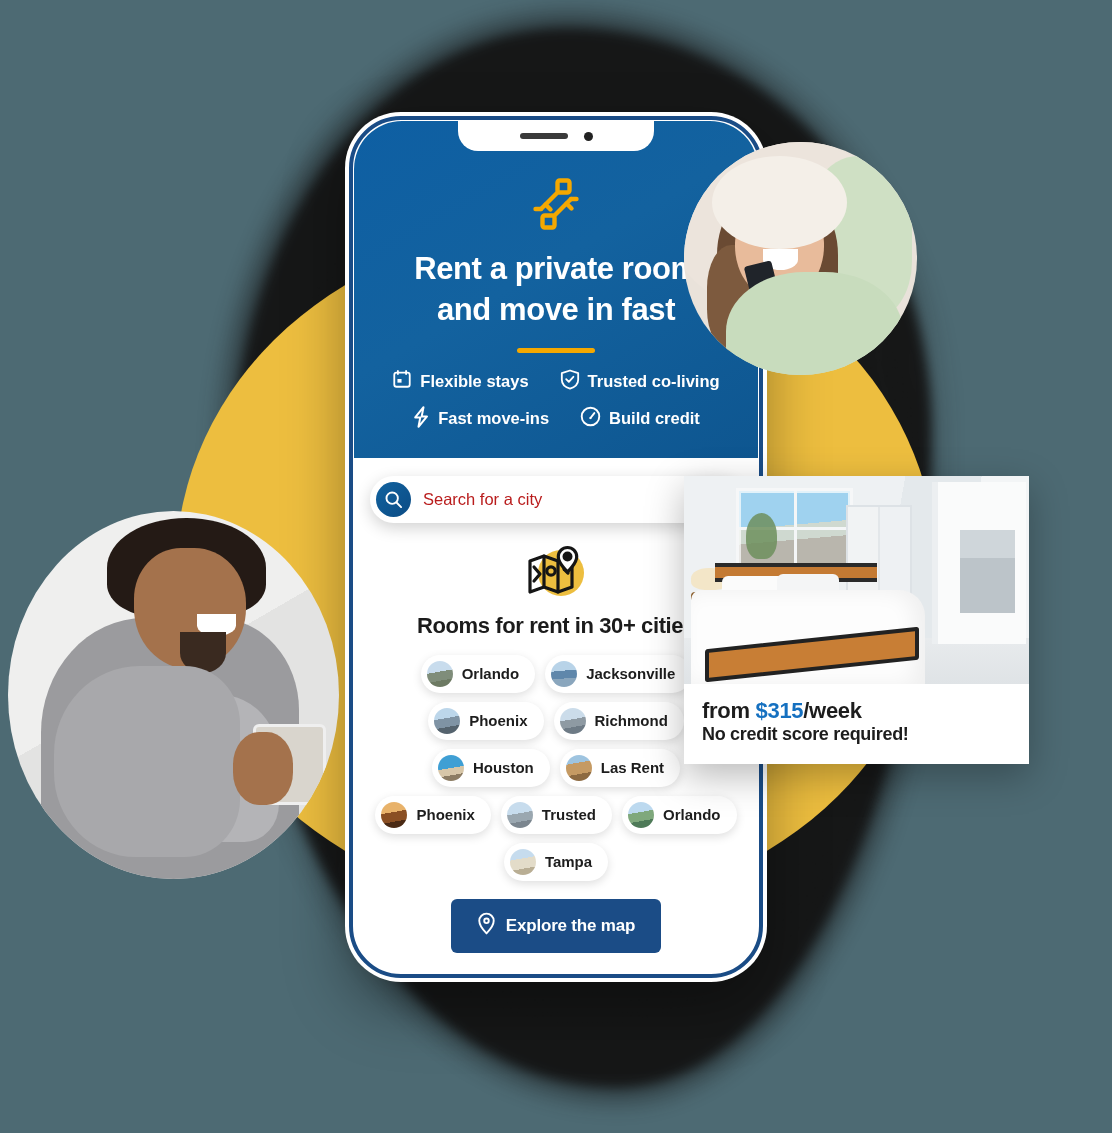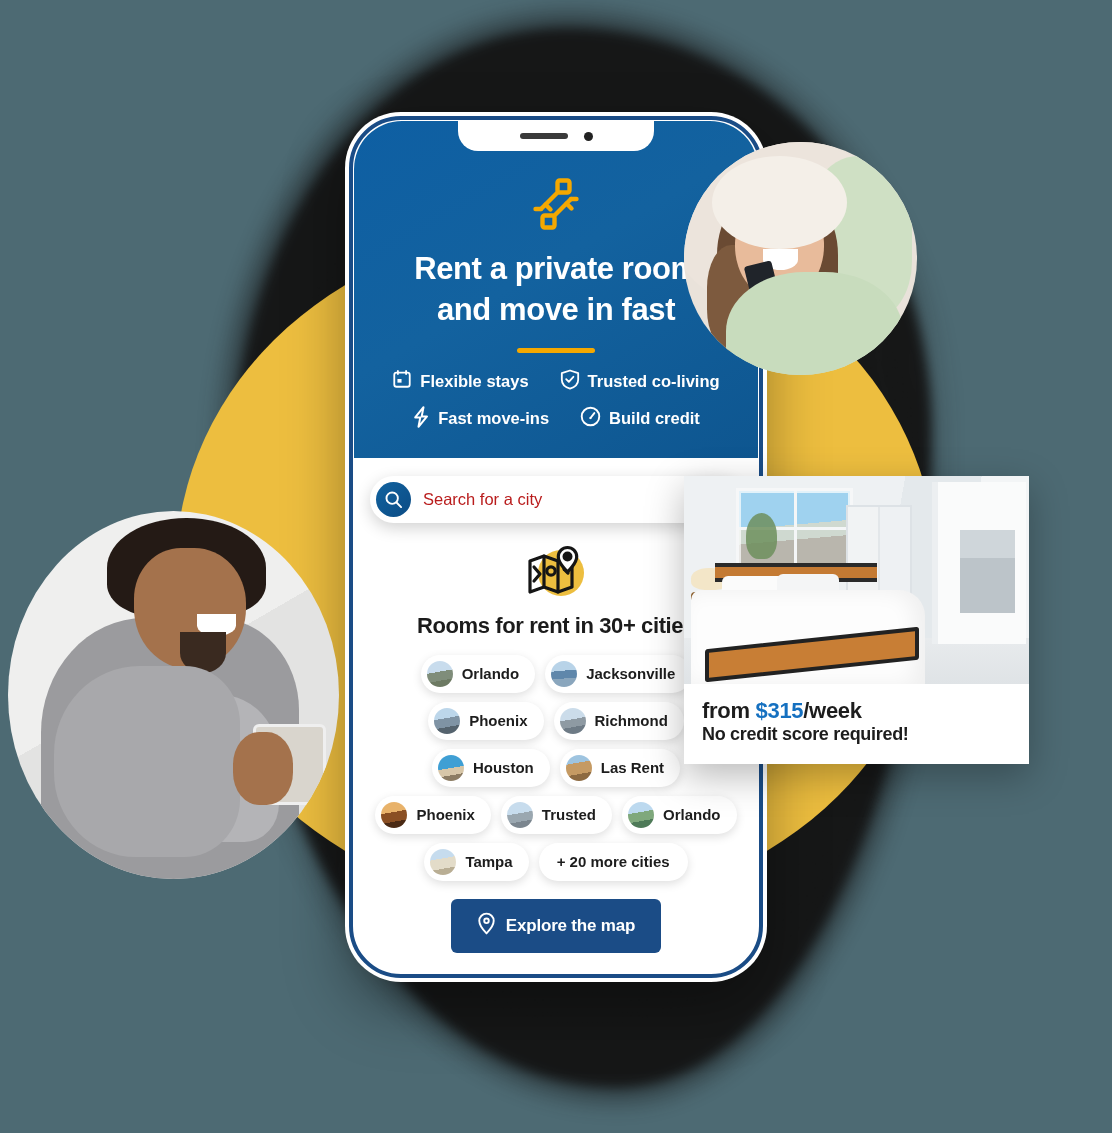--- a/index.html
+++ b/index.html
@@ -411,23 +411,20 @@
             <span class="thumb t-richmond"></span>
             <span>Trusted</span>
           </div>
           <div class="chip">
             <span class="thumb t-orlando"></span>
             <span>Orlando</span>
           </div>
           <div class="chip">
             <span class="thumb t-tampa"></span>
             <span>Tampa</span>
-          </div>
-          <div class="chip plain">
-            <span>+ 20 more cities</span>
           </div>
         </div>
 
         <div class="explore-wrap">
           <button class="explore-btn">
             <span>
               <svg width="19" height="23" viewBox="0 0 20 24" fill="none" stroke="#fff" stroke-width="2">
                 <path d="M10 1.6 a7.6 7.6 0 0 1 7.6 7.6 c0 5.6 -7.6 13.2 -7.6 13.2 S2.4 14.8 2.4 9.2 A7.6 7.6 0 0 1 10 1.6z" stroke-linejoin="round"></path>
                 <circle cx="10" cy="9.2" r="2.4"></circle>
               </svg>

